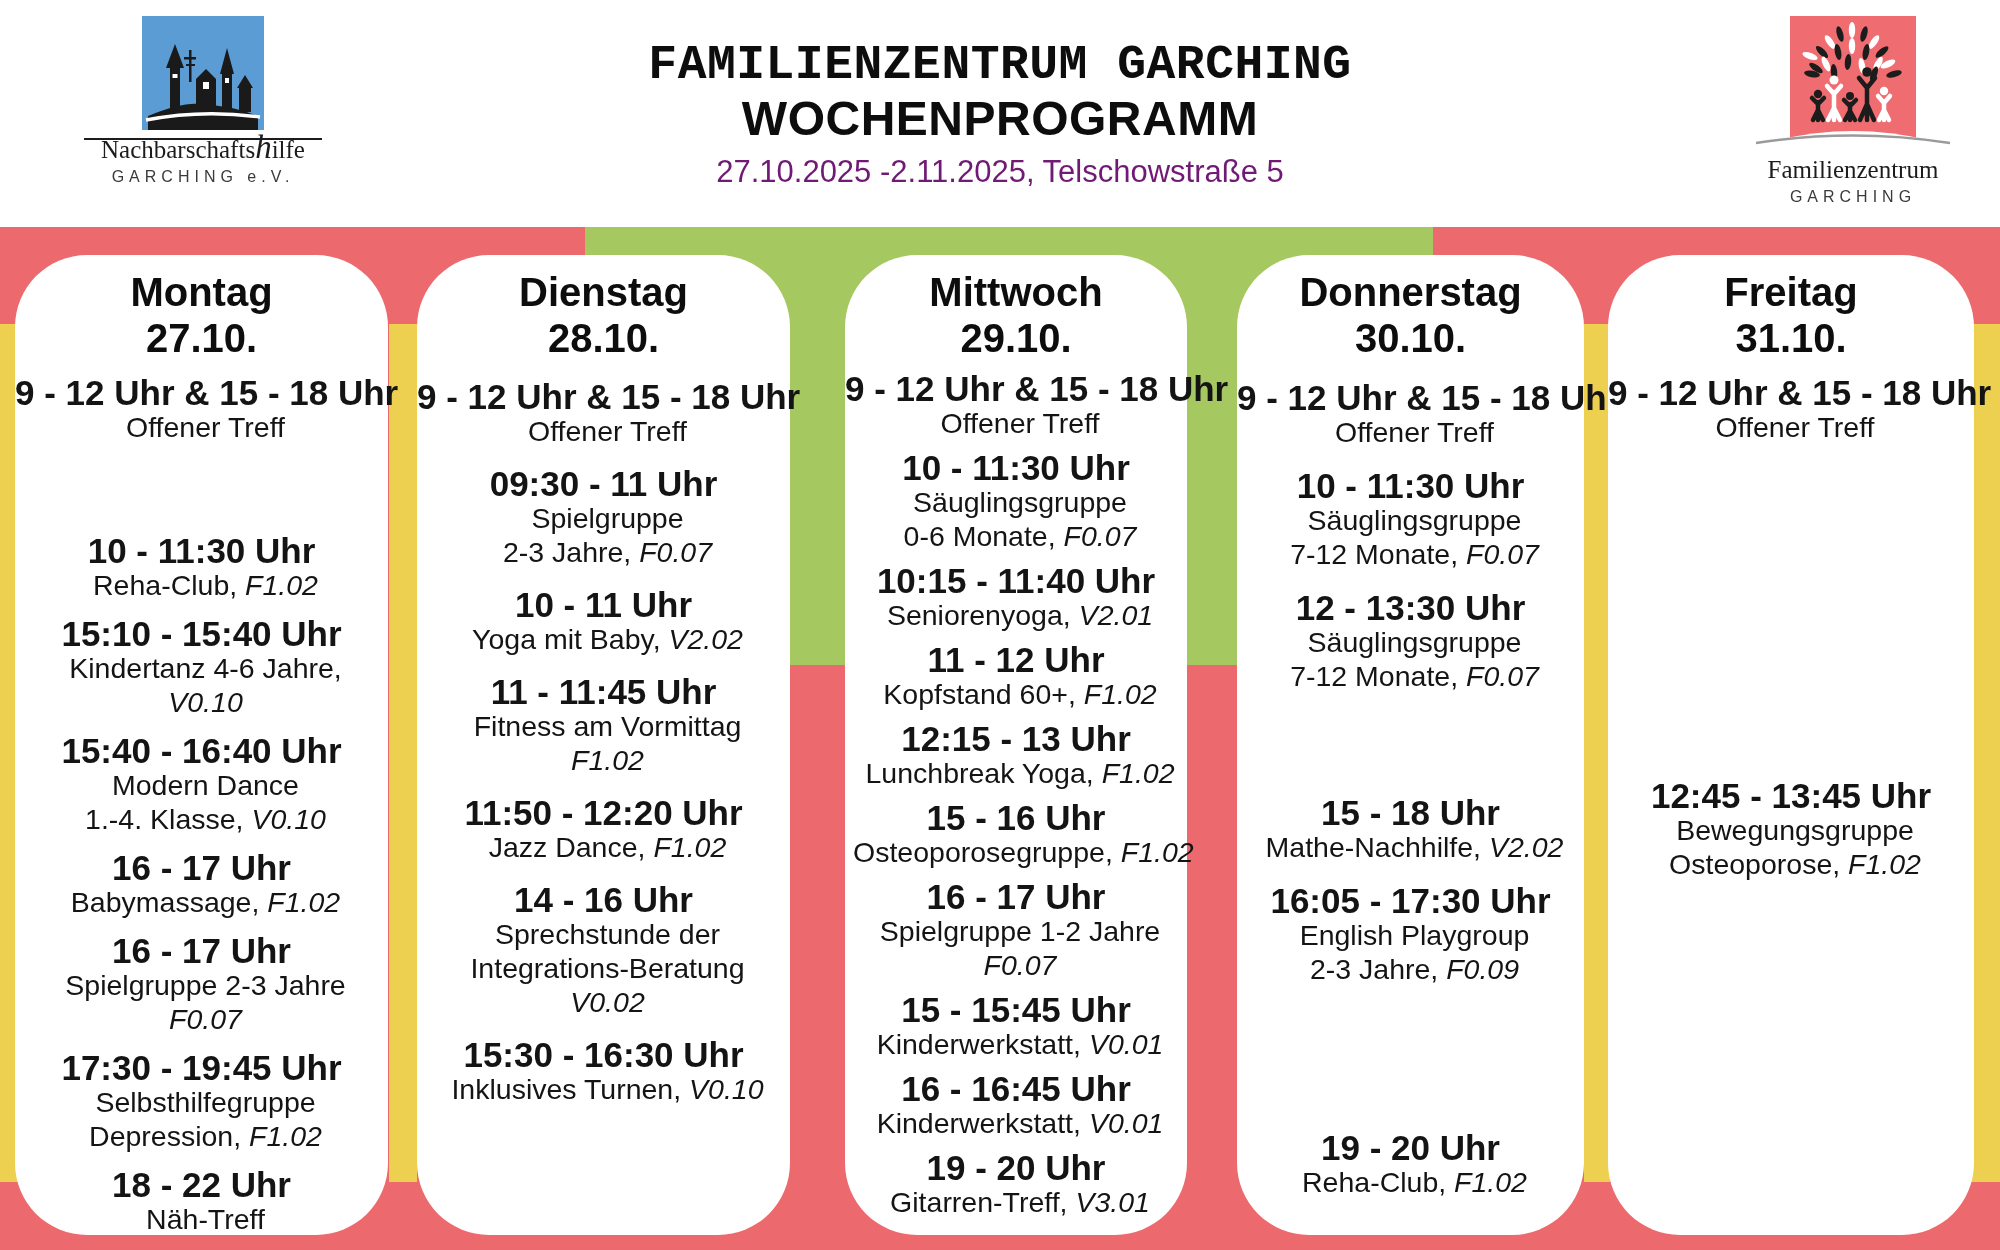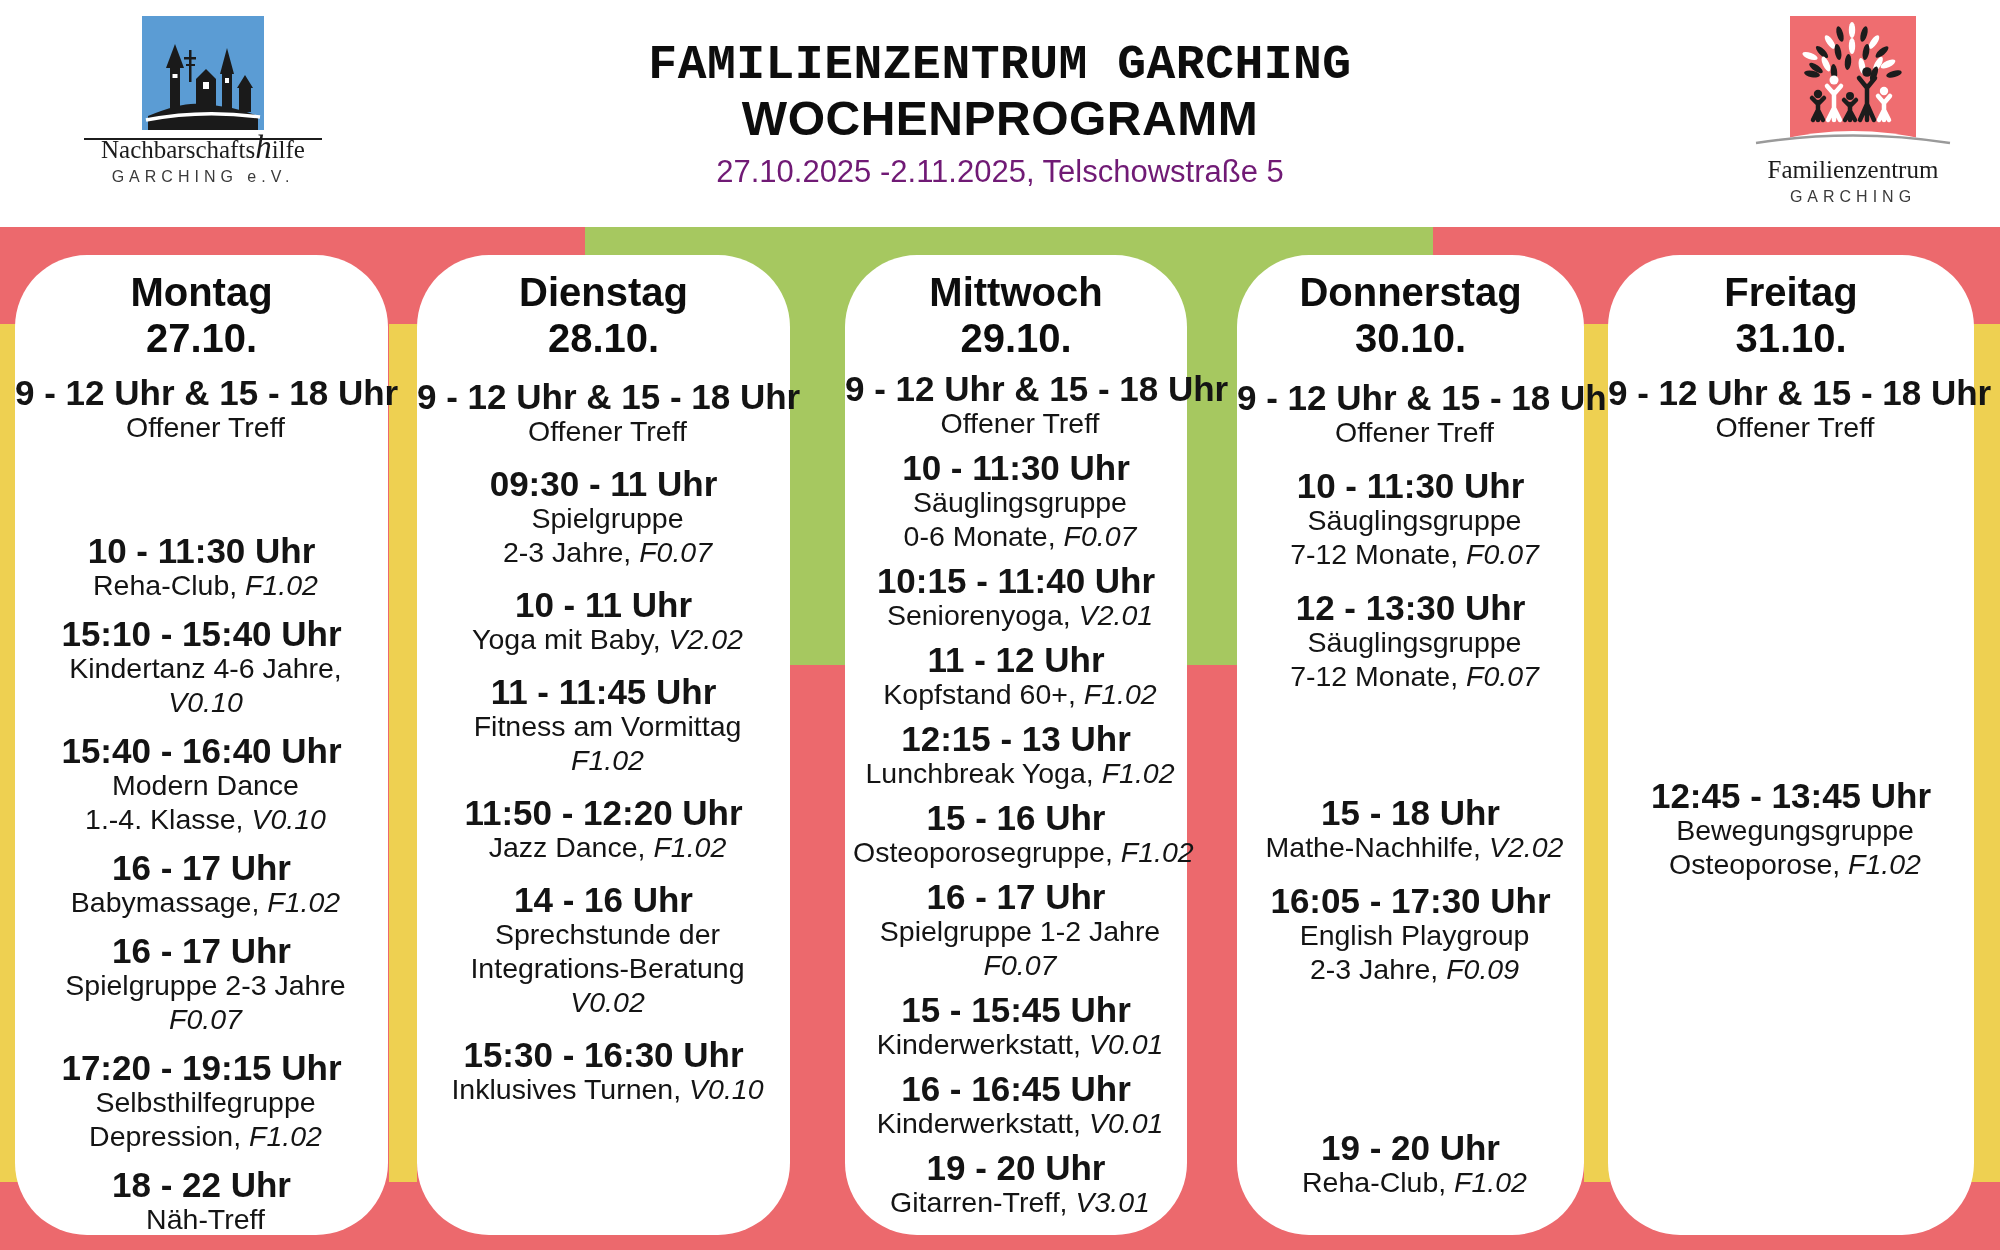--- a/index.html
+++ b/index.html
@@ -190,21 +190,21 @@
           <div class="event">
             <div class="time">16 - 17 Uhr</div>
             <div class="line"><span>Babymassage, </span><span class="rm">F1.02</span></div>
           </div>
           <div class="event">
             <div class="time">16 - 17 Uhr</div>
             <div class="line"><span>Spielgruppe 2-3 Jahre</span></div>
             <div class="line"><span class="rm">F0.07</span></div>
           </div>
           <div class="event">
-            <div class="time">17:20 - 19:15 Uhr</div>
+            <div class="time">17:30 - 19:45 Uhr</div>
             <div class="line"><span>Selbsthilfegruppe</span></div>
             <div class="line"><span>Depression, </span><span class="rm">F1.02</span></div>
           </div>
           <div class="event">
             <div class="time">18 - 22 Uhr</div>
             <div class="line"><span>Näh-Treff</span></div>
           </div>
         </div>
       </section>
       <section class="day-col">

